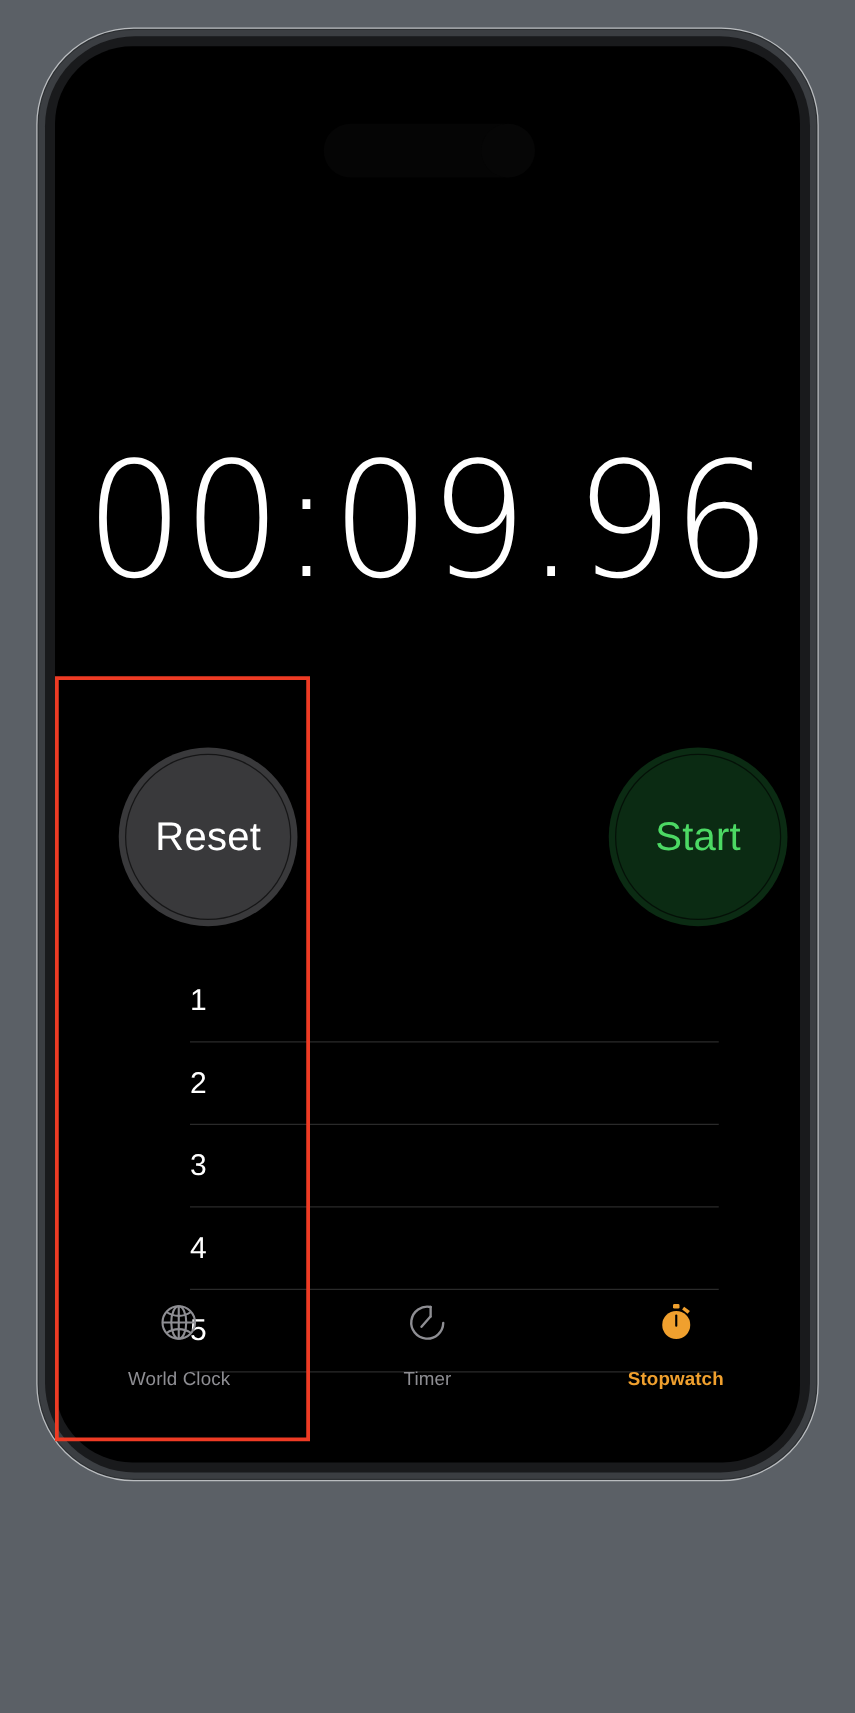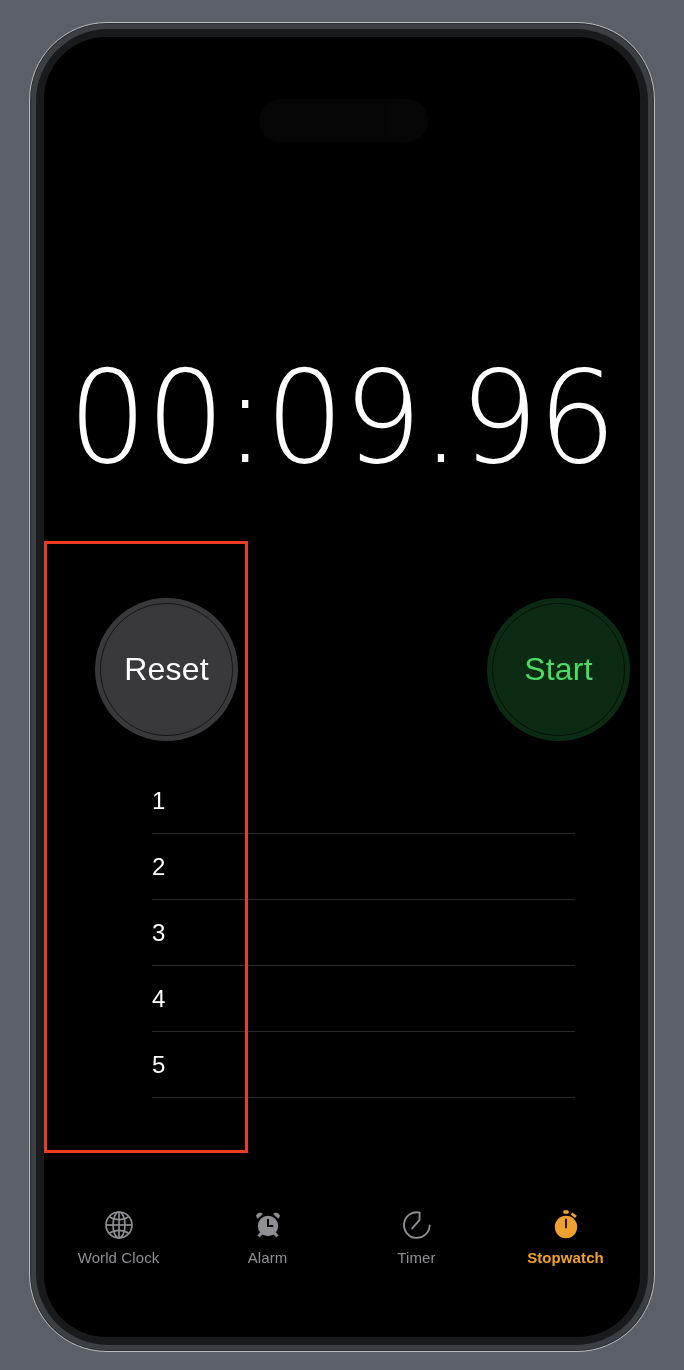--- a/index.html
+++ b/index.html
@@ -7,21 +7,21 @@
     width:684px; height:1370px;
     background:#5b6066;
     font-family:"Liberation Sans", sans-serif;
     overflow:hidden;
   }
   #stage { position:relative; width:684px; height:1370px; }
 
   
   .phone-frame{
     position:absolute; left:29px; top:22px;
-    width:626px; height:1330px;
+    width:626px; height:1163px;
     border-radius:78px;
     background:#3b3e42;
     border:1px solid #b9bcbf;
     box-shadow:0 0 0 1px #2d3033 inset;
   }
   .phone-frame-inner{
     position:absolute; left:6px; top:6px; right:6px; bottom:6px;
     border-radius:72px;
     background:#191a1c;
   }
@@ -98,21 +98,21 @@
 
   
   .tabbar{
     position:absolute; left:0; right:0; bottom:55px;
     height:78px;
     display:flex; align-items:flex-start; justify-content:space-around;
     padding-top:4px;
   }
   .tab{
     width:25%;
-    display:flex; flex-direction:column; align-items:center; gap:7px;
+    display:flex; flex-direction:column; align-items:center; gap:20px;
     cursor:pointer;
   }
   .tab-icon{ width:34px; height:34px; display:block; }
   .tab-label{ font-size:15px; color:#8e8e93; letter-spacing:.1px; }
   .tab.active .tab-label{ color:#f0a02e; font-weight:bold; }
 
   
   .annot-box{
     position:absolute;
     border:3px solid #ee3b24;
@@ -183,37 +183,20 @@
                 <line x1="4" y1="17" x2="30" y2="17"></line>
                 <path d="M7.2 8.6 A 17 17 0 0 0 26.8 8.6"></path>
                 <path d="M7.2 25.4 A 17 17 0 0 1 26.8 25.4"></path>
                 <line x1="17" y1="4" x2="17" y2="30"></line>
               </g>
             </svg>
           </span>
           <span class="tab-label">World Clock</span>
         </div>
 
-        <div class="tab">
-          <span class="tab-icon">
-            <svg viewBox="0 0 34 34" width="34" height="34">
-              <g fill="#8e8e93" stroke="#8e8e93">
-                <path d="M5.5 7.2 a4.2 4.2 0 0 1 6.2 -1.4 l-5.0 4.6 a4.2 4.2 0 0 1 -1.2 -3.2z" stroke-width="0.6"></path>
-                <path d="M28.5 7.2 a4.2 4.2 0 0 0 -6.2 -1.4 l5.0 4.6 a4.2 4.2 0 0 0 1.2 -3.2z" stroke-width="0.6"></path>
-                <path d="M6.8 27.2 l2.6 -2.9 2.0 1.9 -2.7 2.9z" stroke-width="0.6"></path>
-                <path d="M27.2 27.2 l-2.6 -2.9 -2.0 1.9 2.7 2.9z" stroke-width="0.6"></path>
-                <circle cx="17" cy="18" r="10.2" stroke="none"></circle>
-              </g>
-              <g fill="none" stroke="#000" stroke-width="1.9" stroke-linecap="round">
-                <path d="M17 11.6 V18 H21.6"></path>
-              </g>
-            </svg>
-          </span>
-          <span class="tab-label">Alarm</span>
-        </div>
 
         <div class="tab">
           <span class="tab-icon">
             <svg viewBox="0 0 34 34" width="34" height="34">
               <g fill="none" stroke="#8e8e93" stroke-width="1.9" stroke-linecap="round">
                 <path d="M19.5 4.6 A 12.8 12.8 0 1 0 29.6 17.4"></path>
                 <path d="M19.5 4.6 V12.2"></path>
                 <path d="M19.2 12.4 L12.2 20.4"></path>
               </g>
             </svg>

